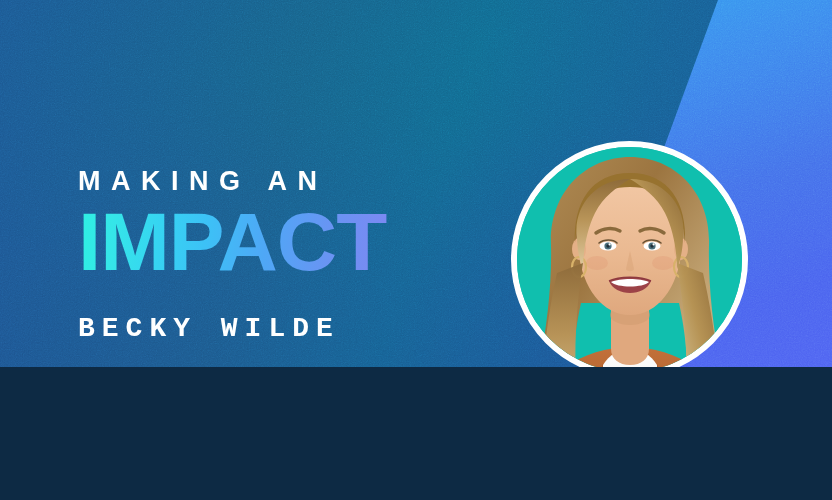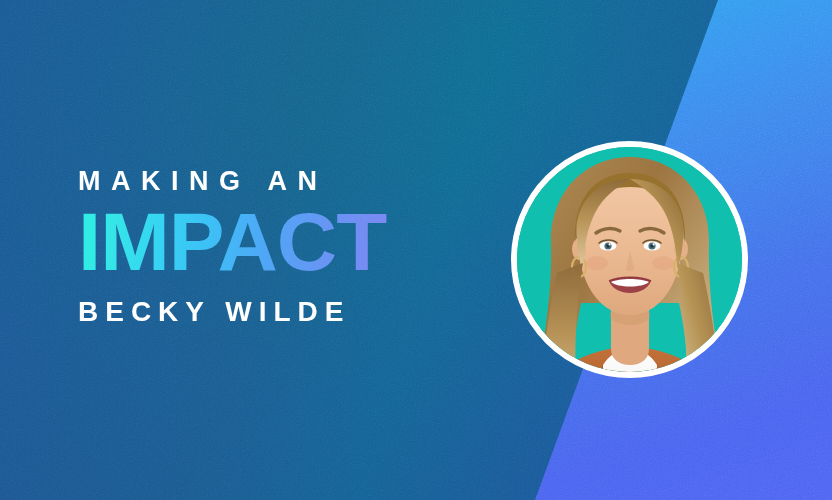--- a/index.html
+++ b/index.html
@@ -5,21 +5,21 @@
   html, body {
     margin: 0;
     padding: 0;
     background: #0d2a44;
   }
   * { box-sizing: border-box; }
 
   .slide {
     position: relative;
     width: 832px;
-    height: 500px;
+    height: 367px;
     overflow: hidden;
     font-family: "Liberation Sans", sans-serif;
     background: #1b5a96;
   }
 
   
   .bg-base {
     position: absolute;
     inset: 0;
     background:
@@ -90,22 +90,23 @@
     -webkit-text-fill-color: transparent;
     transform: scaleX(1.02);
     transform-origin: left center;
   }
   .subline {
     font-size: 28px;
     font-weight: bold;
     letter-spacing: 7px;
     color: #ffffff;
     line-height: 1;
-    margin: 19px 0 0 0;
+    margin: 36px 0 0 0;
     white-space: nowrap;
+    font-family: Liberation Mono, monospace;
   }
 
   
   .portrait {
     position: absolute;
     left: 511px;
     top: 141px;
     width: 237px;
     height: 237px;
   }

